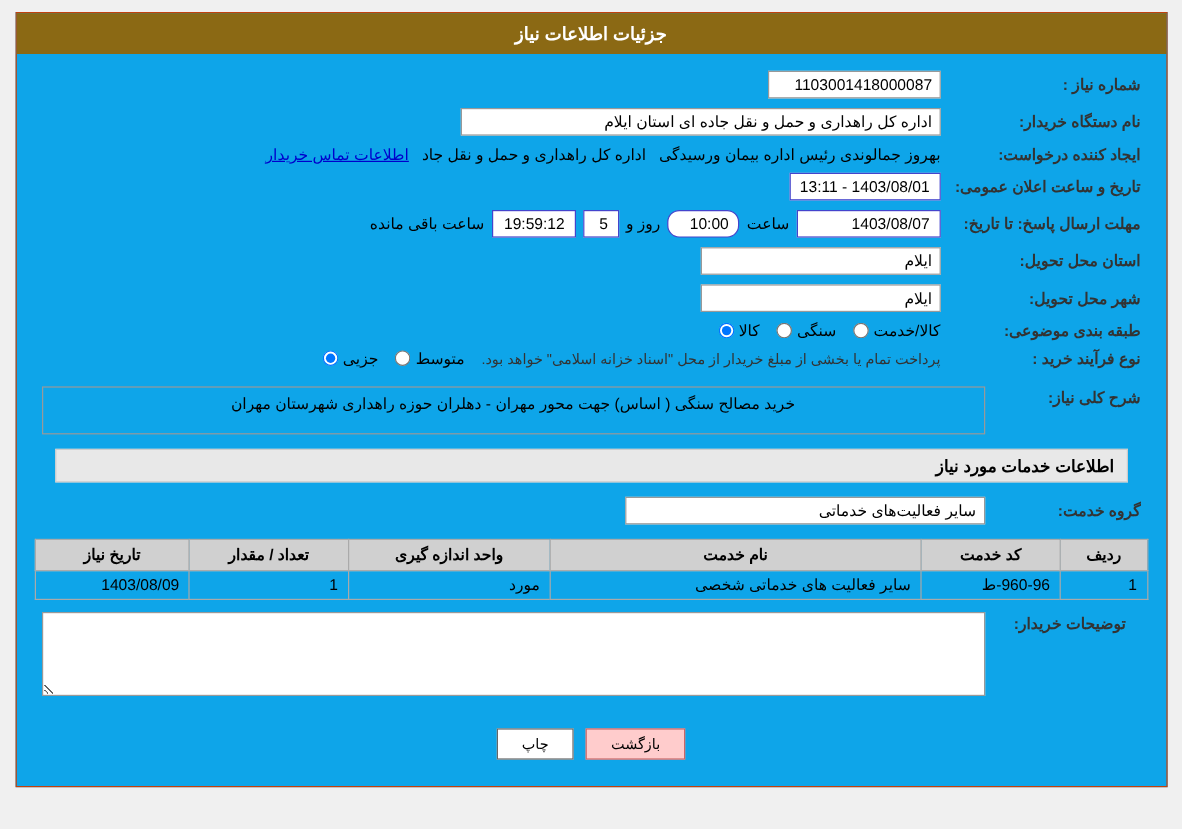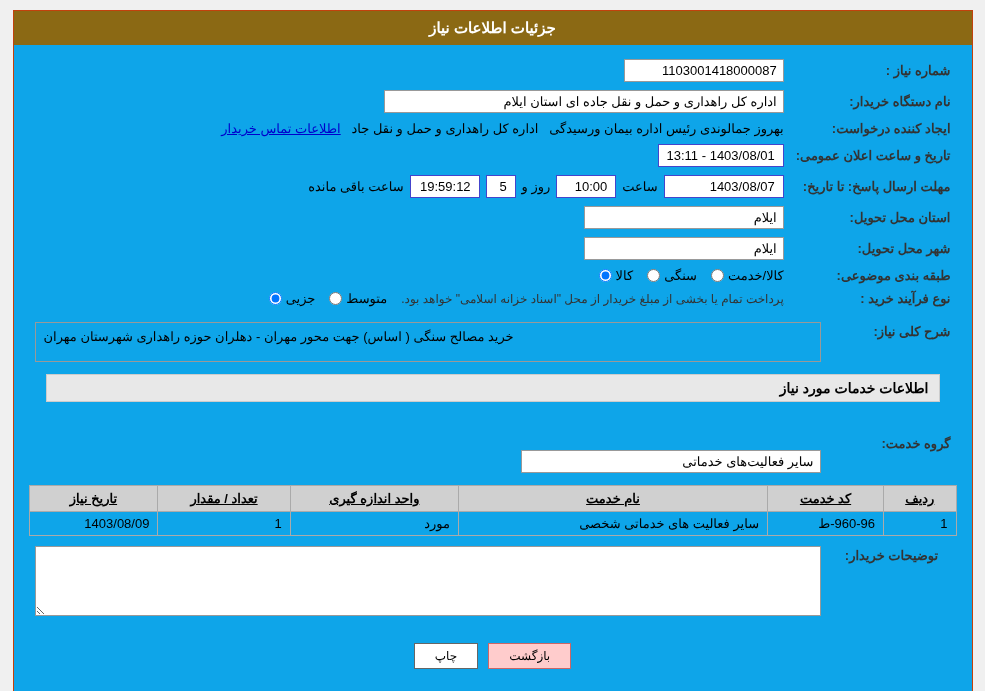--- a/index.html
+++ b/index.html
@@ -50,21 +50,21 @@
       text-align: right;
     }
     .input-box {
       border: 1px solid #999;
       background: #fff;
       padding: 3px 6px;
       min-height: 22px;
       display: inline-block;
     }
     .input-box-number {
-      width: 160px;
+      width: 144px;
     }
     .date-box {
       border: 1px solid #4444cc;
       background: #fff;
       padding: 3px 8px;
       min-height: 22px;
       display: inline-block;
       min-width: 120px;
       color: #000;
     }
@@ -101,21 +101,20 @@
       width: 100%;
       border-collapse: collapse;
       margin: 6px 0;
     }
     .data-table th {
       background: #d0d0d0;
       border: 1px solid #aaa;
       padding: 5px 8px;
       text-align: center;
       font-weight: bold;
-      text-decoration: underline;
     }
     .data-table td {
       border: 1px solid #aaa;
       padding: 4px 8px;
       text-align: right;
     }
     .data-table tr:nth-child(even) {
       background: #f9f9f9;
     }
     .textarea-box {
@@ -198,21 +197,21 @@
           <span class="date-box">1403/08/01 - 13:11</span>
         </td>
       </tr>
 
       <tr>
         <td class="label-cell">مهلت ارسال پاسخ: تا تاریخ:</td>
         <td class="value-cell">
           <div class="row-flex-right">
             <span class="date-box">1403/08/07</span>
             <span>ساعت</span>
-            <span class="date-box" style="min-width:60px;">10:00</span>
+            <span class="date-box" style="min-width:60px;border-radius:10px;">10:00</span>
             <span>روز و</span>
             <span class="date-box" style="min-width:30px;">5</span>
             <span class="date-box" style="min-width:70px;">19:59:12</span>
             <span>ساعت باقی مانده</span>
           </div>
         </td>
       </tr>
 
       <tr>
         <td class="label-cell">استان محل تحویل:</td>
@@ -265,38 +264,38 @@
         </td>
       </tr>
     </tbody>
       </table>
 
     <table class="info-table">
       <tbody>
           <tr>
         <td class="label-cell" style="width:130px; vertical-align:top; padding-top:6px;">شرح کلی نیاز:</td>
         <td>
-          <div style="border:1px solid #999; padding:6px 8px; min-height:40px; text-align:left;">
+          <div style="border:1px solid #999; padding:6px 8px; min-height:40px; text-align:center;">
             <span>خرید مصالح سنگی ( اساس) جهت محور مهران - دهلران حوزه راهداری شهرستان مهران</span>
           </div>
         </td>
       </tr>
     </tbody>
       </table>
 
     <div class="section-divider">
       <span>اطلاعات خدمات مورد نیاز</span>
     </div>
 
     <table class="info-table">
       <tbody>
           <tr>
         <td class="label-cell" style="width:130px;">گروه خدمت:</td>
         <td>
-          <span class="input-box" style="min-width:300px;margin-top:36px;">سایر فعالیت‌های خدماتی</span>
+          <span class="input-box" style="min-width:300px;">سایر فعالیت‌های خدماتی</span>
         </td>
       </tr>
     </tbody>
       </table>
 
     <table class="data-table">
       <thead>
         <tr>
           <th><span>ردیف</span></th>
           <th><span>کد خدمت</span></th>

